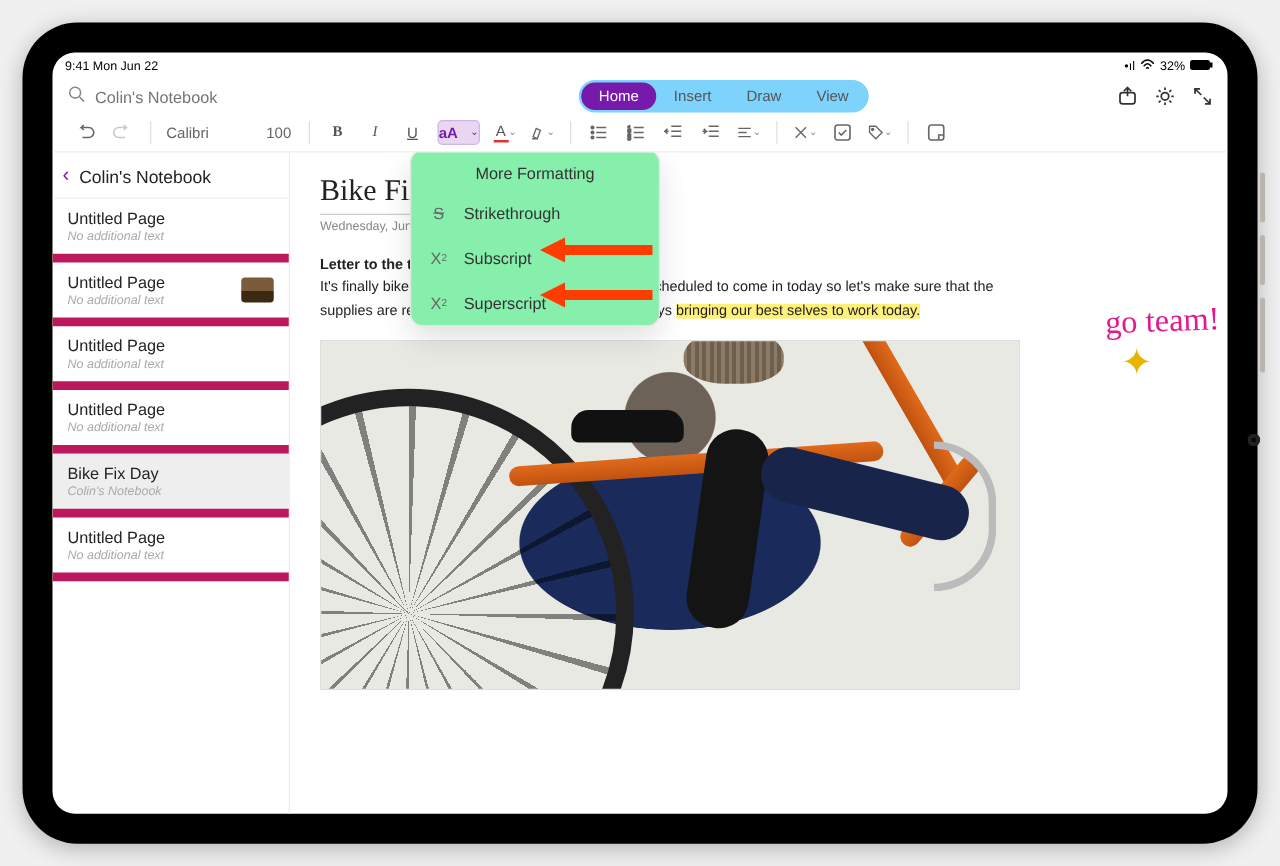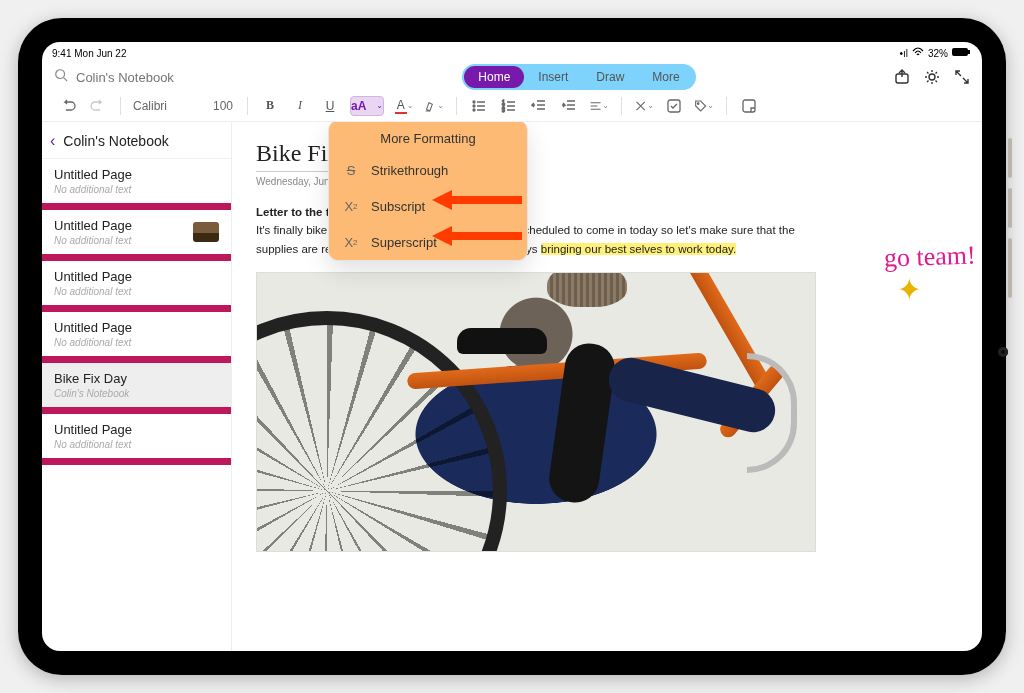--- a/index.html
+++ b/index.html
@@ -89,21 +89,21 @@
   .seat { position:absolute; left:200px; top:55px; width:90px; height:26px; background:#111; border-radius:14px 14px 6px 6px;}
   .beanie { position:absolute; left:290px; top:-10px; width:80px; height:44px; border-radius:50% 50% 40% 40%; background:repeating-linear-gradient(90deg,#8a7a66 0 3px,#6d5f4c 3px 6px);}
   .scarf { position:absolute; left:300px; top:70px; width:50px; height:160px; background:#141414; border-radius:24px; transform:rotate(8deg);}
   .arm { position:absolute; left:350px; top:100px; width:170px; height:44px; background:#18244a; border-radius:22px; transform:rotate(14deg);}
   .bars { position:absolute; right:18px; top:80px; width:50px; height:120px; border:6px solid #bbb; border-left:none; border-radius:0 60px 60px 0;}
   
   .handnote { position:absolute; right: 6px; top: 120px; font-family: "Comic Sans MS","Bradley Hand",cursive; font-size:26px; color:#e11b8f; transform:rotate(-2deg);}
   .star { color:#e8b400; font-size:30px; position:absolute; right:60px; top:150px;}
   
   .dropdown {
-    position:absolute; left: 96px; top: -2px; width: 200px; background:#fdba74;
+    position:absolute; left: 96px; top: -2px; width: 200px; background:#86efac;
     border:1px solid #e4e4e4; border-radius:10px; box-shadow:0 10px 24px rgba(0,0,0,0.12); z-index:20;
   }
   .dd-title { text-align:center; font-size:13px; padding:10px 0 6px 0; color:#333; }
   .dd-item { display:flex; align-items:center; gap:12px; padding:10px 14px; font-size:13px; color:#333; cursor:pointer;}
   .dd-icon { width:16px; height:16px; display:flex; align-items:center; justify-content:center; color:#666;}
   
   .arrow-ann {
     position:absolute; z-index:25; display:flex; align-items:center;
   }
   .arrow-shaft { width:70px; height:8px; background:#ff3b00; }
@@ -150,21 +150,21 @@
               <line x1="11" y1="11" x2="15" y2="15" stroke="#888" stroke-width="1.4"></line>
             </svg>
         </span>
         <input class="search-input" placeholder="Colin's Notebook" style="">
       </div>
       <div class="tabs-center">
         <div class="tab-pill">
           <button class="tab-btn active">Home</button>
           <button class="tab-btn">Insert</button>
           <button class="tab-btn">Draw</button>
-          <button class="tab-btn">More</button>
+          <button class="tab-btn">View</button>
         </div>
       </div>
       <div class="header-actions">
         <svg class="hicon" viewBox="0 0 16 16">
             <rect x="2" y="5" width="12" height="9" rx="2"></rect>
             <path d="M8 1v7M5 4l3-3 3 3"></path>
           </svg>
         <svg class="hicon" viewBox="0 0 16 16">
             <circle cx="8" cy="8" r="3"></circle>
             <path d="M8 1v2M8 13v2M1 8h2M13 8h2M3 3l1.5 1.5M11.5 11.5L13 13M3 13l1.5-1.5M11.5 4.5L13 3"></path>

